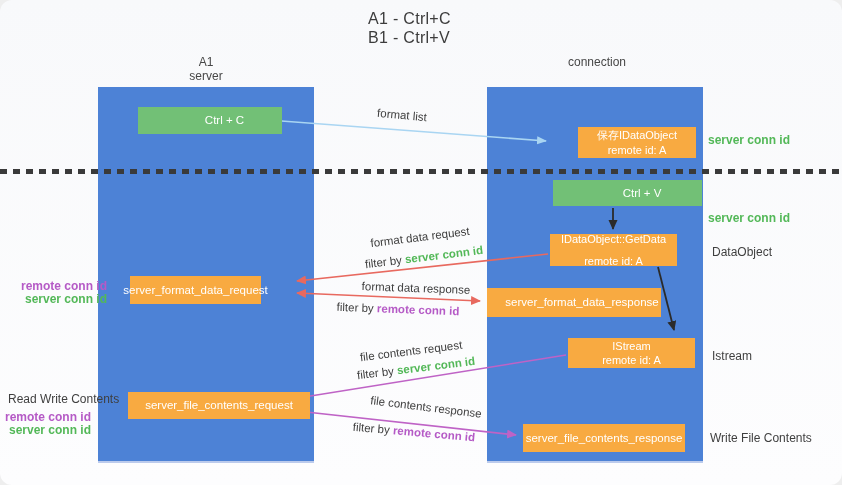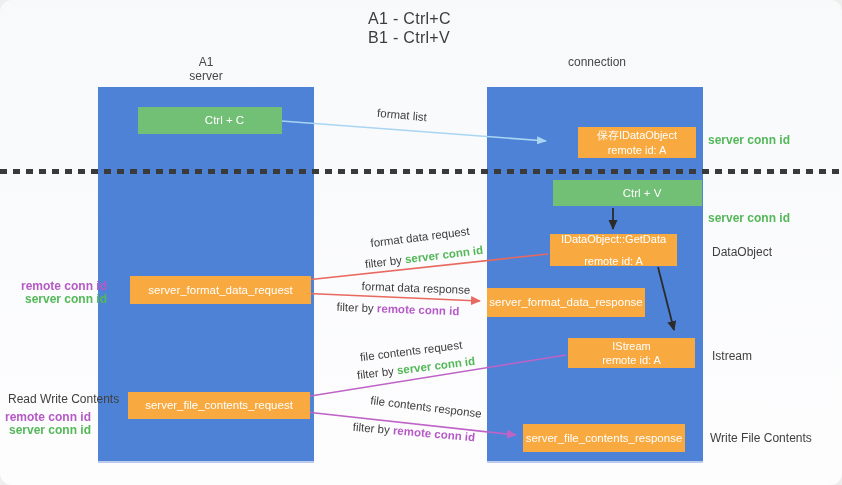--- a/index.html
+++ b/index.html
@@ -113,25 +113,25 @@
 
   <div class="box green" style="left:553px;top:180px;width:120px;height:26px;">
     <div>Ctrl + V</div>
   </div>
 
   <div class="box orange" style="left:550px;top:234px;width:127px;height:32px;font-size:11px;gap:8px;">
     <div>IDataObject::GetData</div>
     <div>remote id: A</div>
   </div>
 
-  <div class="box orange" style="left:130px;top:276px;width:181px;height:28px;">
+  <div class="box orange" style="left:130px;top:276px;width:131px;height:28px;">
     <div>server_format_data_request</div>
   </div>
 
-  <div class="box orange" style="left:487px;top:288px;width:158px;height:29px;">
+  <div class="box orange" style="left:487px;top:288px;width:158px;height:29px;padding-left:16px;">
     <div>server_format_data_response</div>
   </div>
 
   <div class="box orange" style="left:568px;top:338px;width:127px;height:30px;font-size:11px;">
     <div>IStream</div>
     <div>remote id: A</div>
   </div>
 
   <div class="box orange" style="left:128px;top:392px;width:182px;height:27px;">
     <div>server_file_contents_request</div>

